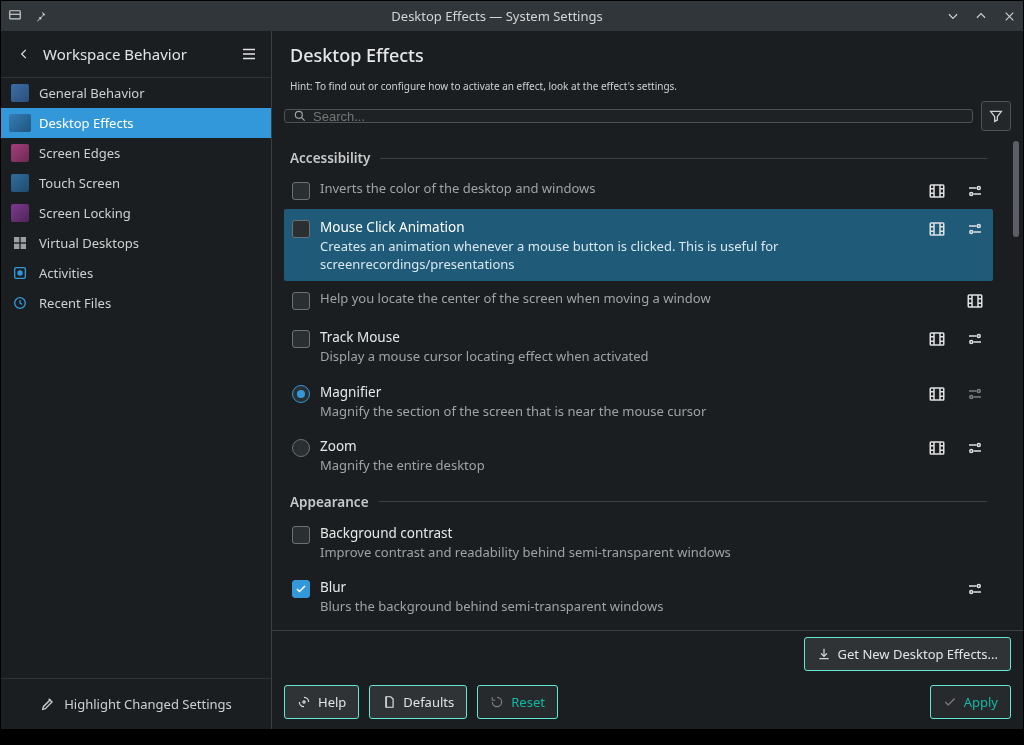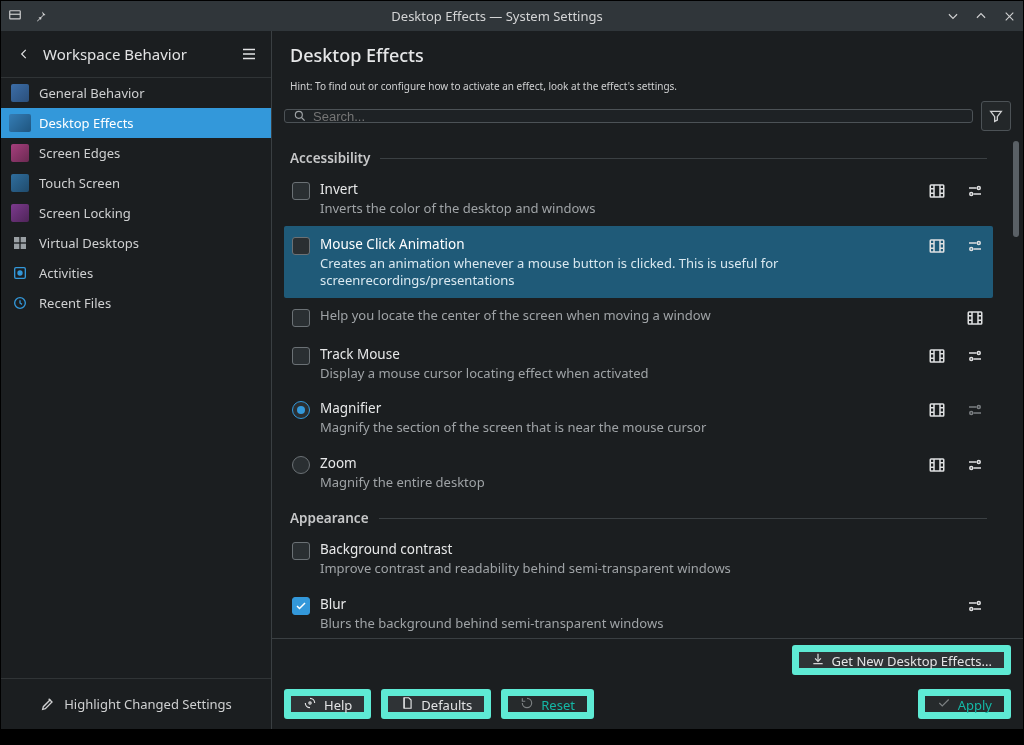--- a/index.html
+++ b/index.html
@@ -53,21 +53,21 @@
   .checkbox svg { display:none;}
   
   .radio { width:18px; height:18px; border:1px solid #6b7175; border-radius:50%; background:#2a2f32; display:flex; align-items:center; justify-content:center;}
   .radio.checked { border-color:#3398da;}
   .radio .dot { width:8px; height:8px; border-radius:50%; background:#3398da; display:none;}
   .radio.checked .dot { display:block;}
   
   .sbar { position:absolute; right:4px; top:2px; width:6px; height:96px; background:#5a6065; border-radius:3px;}
   
   .getnew-bar { padding:6px 12px; display:flex; justify-content:flex-end; border-top:1px solid #3a3f42;}
-  .btn { height:30px; border:7px solid #5eead4; border-radius:3px; background:#2f3336; color:#e2e3e4; display:flex; align-items:flex-start; gap:7px; padding:0 12px; font-size:13px; cursor:pointer;}
+  .btn { height:30px; border:1px solid #5eead4; border-radius:3px; background:#2f3336; color:#e2e3e4; display:flex; align-items:center; gap:7px; padding:16px 12px; font-size:13px; cursor:pointer;}
   .btn.disabled { color:#14b8a6; background:#262a2c; cursor:default;}
   .bottom-bar { padding:8px 12px 10px 12px; display:flex; gap:10px; }
   .bottom-bar .spacer { flex:1;}
   
   .sic { width:18px; height:18px; border-radius:2px; display:flex; align-items:center; justify-content:center; font-size:11px;}
   .sic.general { background:linear-gradient(135deg,#3c6ea8,#2b4f7a);}
   .sic.effects { background:linear-gradient(135deg,#357db5,#1f557f);}
   .sic.edges   { background:linear-gradient(135deg,#a63f7d,#6b2a52);}
   .sic.touch   { background:linear-gradient(135deg,#2f6e9e,#204b6c);}
   .sic.lock    { background:linear-gradient(135deg,#7c3a8e,#4f2559);}
@@ -222,21 +222,20 @@
         <div class="effects" id="effects-container">
             <div class="cat-header">
               <span>Accessibility</span>
               <span class="line"></span>
             </div>
             <div class="row">
               <div class="chk">
                 <span class="checkbox"></span>
               </div>
               <div class="info">
-                <div class="name">Invert</div>
                 <div class="desc">Inverts the color of the desktop and windows</div>
               </div>
               <div class="acts">
                 <span class="ai">
                   <svg width="18" height="18" viewBox="0 0 24 24" fill="none" stroke="currentColor" stroke-width="2">
                     <rect x="3" y="4" width="18" height="16" rx="1"></rect>
                     <path d="M8 4v16M16 4v16M3 9h5M3 15h5M16 9h5M16 15h5"></path>
                   </svg>
                 </span>
                 <span class="ai">

